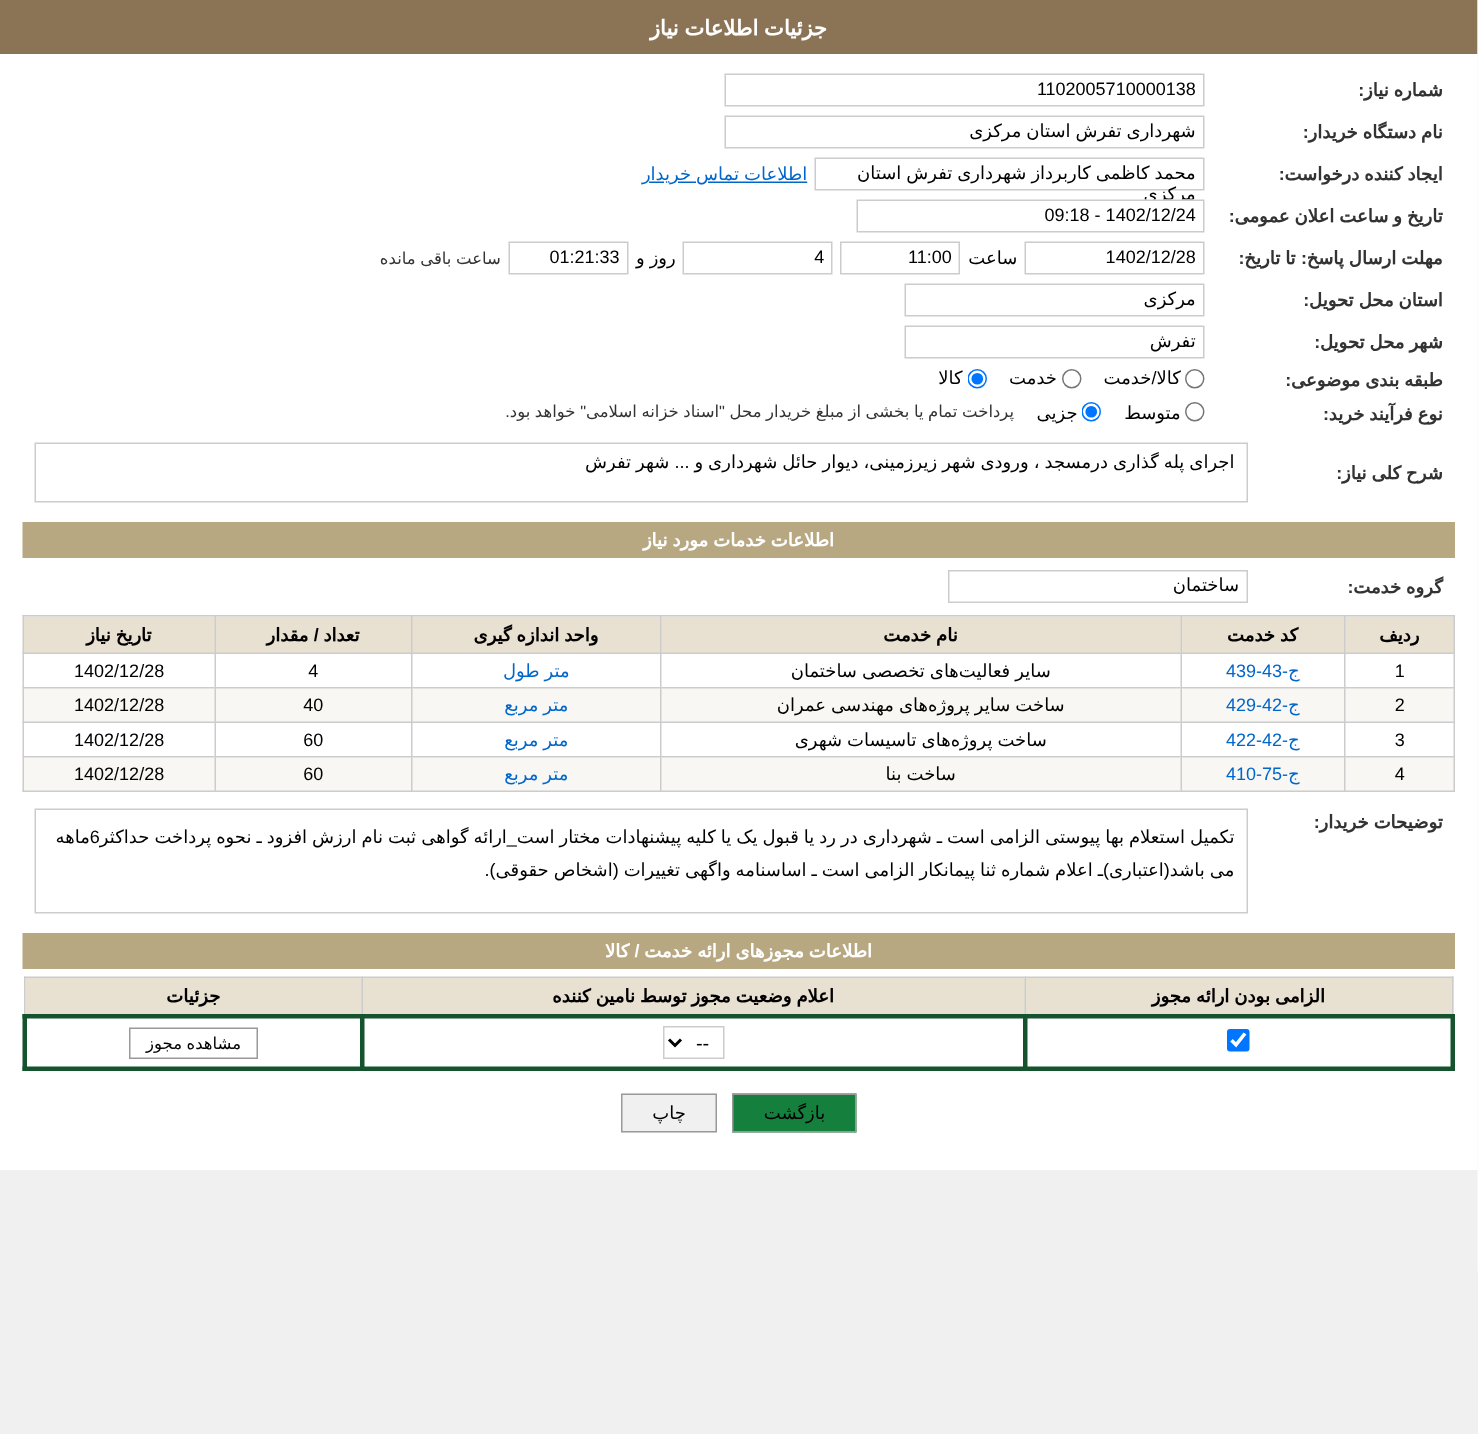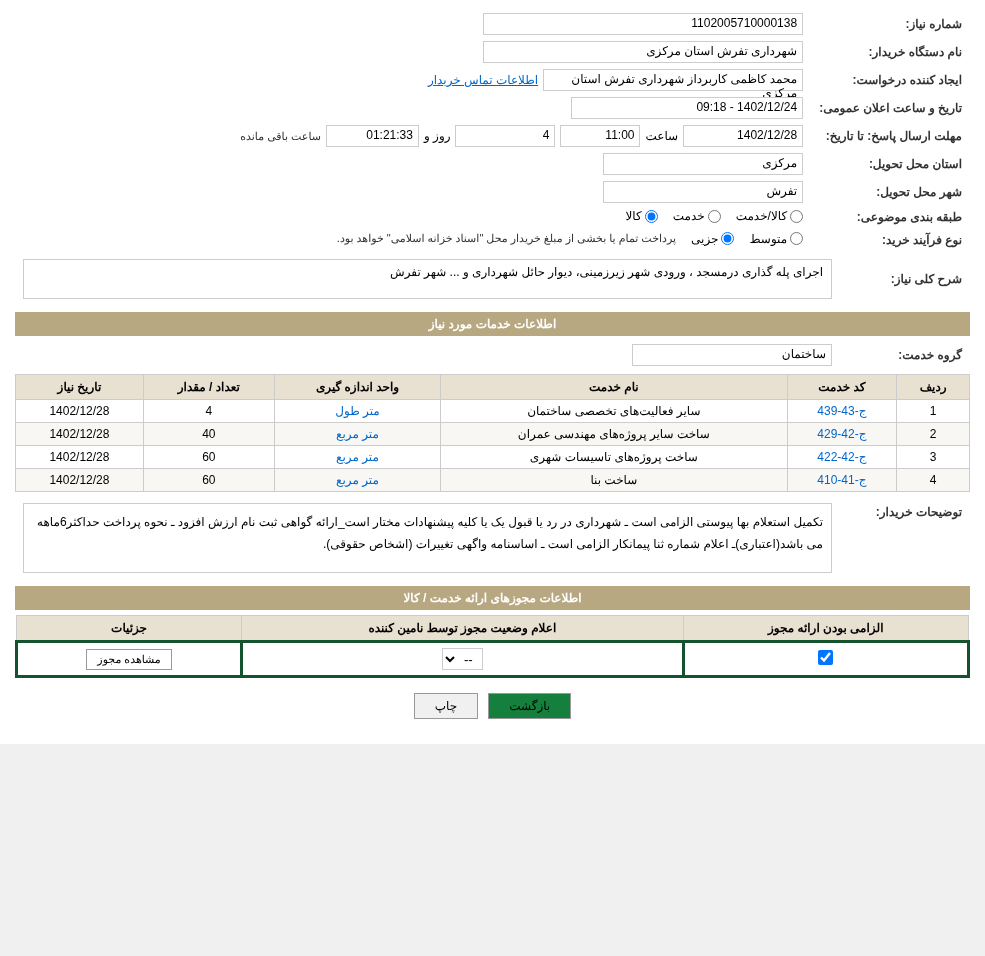--- a/index.html
+++ b/index.html
@@ -152,20 +152,23 @@
       width: 15px;
       height: 15px;
     }
     .remaining-time-label { font-size: 11px; color: #333; }
   </style>
 </head>
 <body>
 
 <div class="page-container">
 
+  <div class="header-bar">
+    <span>جزئیات اطلاعات نیاز</span>
+  </div>
 
   <div class="main-content">
 
     <table class="info-table">
       <tbody>
           <tr>
         <td class="label-cell">شماره نیاز:</td>
         <td>
           <div class="input-field wide-input">1102005710000138</div>
         </td>
@@ -193,21 +196,21 @@
       </tr>
       <tr>
         <td class="label-cell">مهلت ارسال پاسخ: تا تاریخ:</td>
         <td>
           <div class="inline-flex">
             <div class="input-field date-input">1402/12/28</div>
             <span>ساعت</span>
             <div class="input-field time-input">11:00</div>
             <div class="input-field small-input">4</div>
             <span>روز و</span>
-            <div class="input-field" style="width:93px;">01:21:33</div>
+            <div class="input-field" style="width:80px;">01:21:33</div>
             <span class="remaining-time-label">ساعت باقی مانده</span>
           </div>
         </td>
       </tr>
       <tr>
         <td class="label-cell">استان محل تحویل:</td>
         <td>
           <div class="input-field medium-input">مرکزی</div>
         </td>
       </tr>
@@ -314,21 +317,21 @@
           <tr>
     <td>3</td>
     <td style="color:#0066cc">ج-42-422</td>
     <td>ساخت پروژه‌های تاسیسات شهری</td>
     <td style="color:#0066cc">متر مربع</td>
     <td>60</td>
     <td>1402/12/28</td>
   </tr>
           <tr>
     <td>4</td>
-    <td style="color:#0066cc">ج-41-410</td>
+    <td style="color:#0066cc">ج-75-410</td>
     <td>ساخت بنا</td>
     <td style="color:#0066cc">متر مربع</td>
     <td>60</td>
     <td>1402/12/28</td>
   </tr>
         </tbody>
     </table>
 
     <table class="info-table" style="margin-top:8px;">
       <tbody>

